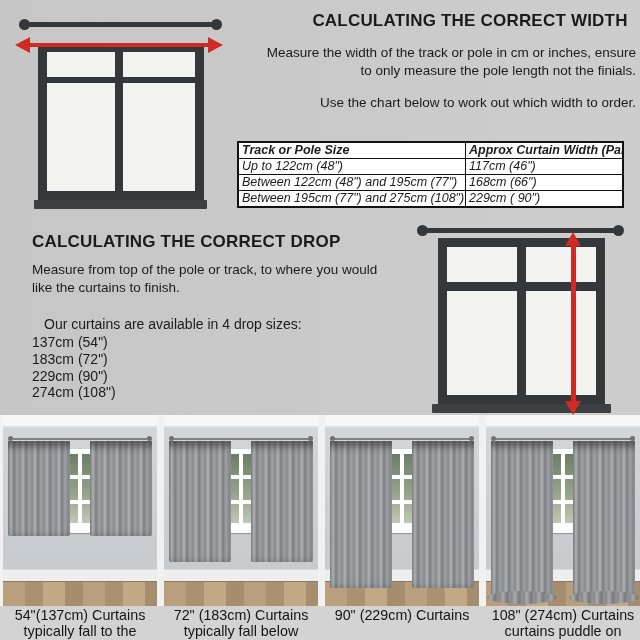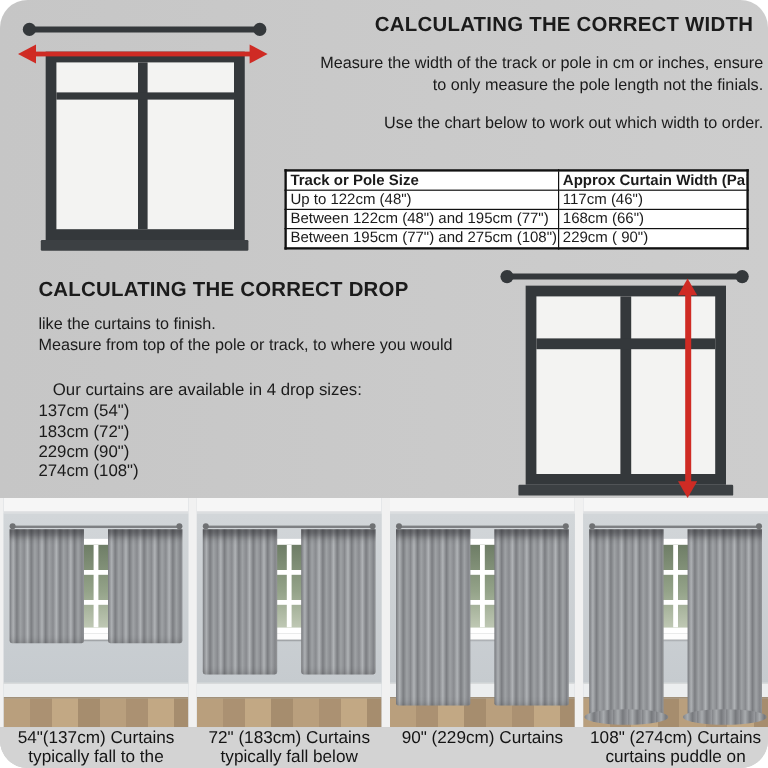--- a/index.html
+++ b/index.html
@@ -1,21 +1,20 @@
 <!DOCTYPE html>
 <html style="--background: #c9c9c9; --accent-red: #cf2b24; --frame-dark: #34383b; --text: #1b1b1b; --table-bg: #ffffff; --photo-wall: #ced3d6; --curtain-gray: #8f9194; --floor-wood: #b39a78; --caption-bg: #d3d3d3;"><head>
 <meta charset="utf-8">
 <style>
   html,body{margin:0;padding:0;}
   .page{
     position:relative; width:640px; height:640px; overflow:hidden;
     background:linear-gradient(90deg,#c6c6c6,#cdcdcd);
     font-family:"Liberation Sans", sans-serif;
     color:var(--text,#1b1b1b);
-    border-radius:23px;
   }
   
   .sec-title{position:absolute; font-weight:bold; font-size:17px; letter-spacing:.2px; white-space:nowrap;}
   #w-title{left:300px; top:11px; width:340px; text-align:center;}
   #d-title{left:32px; top:232px;}
   .para{position:absolute; font-size:13.5px; line-height:17.5px;}
   .para span{display:block;}
   #w-intro{right:4px; top:44px; width:420px; text-align:right;}
   #w-hint{right:4px; top:94px; width:420px; text-align:right;}
   #d-para{left:32px; top:261px;}
@@ -25,21 +24,21 @@
   
   #size-table{
     position:absolute; left:237px; top:141px; width:387px;
     border-collapse:collapse; background:var(--table-bg,#fff);
     font-size:12.5px; table-layout:fixed;
   }
   #size-table th, #size-table td{
     border:1px solid #111; padding:0 3px; height:15px; line-height:15px;
     white-space:nowrap; overflow:hidden; text-align:left;
   }
-  #size-table{border:2px solid #111;}
+  #size-table{border:2px solid #111;font-style:italic;}
   #size-table th{font-weight:bold;}
   #size-table .c1{width:220px;}
 
   
   .pole{position:absolute; height:5px; background:var(--frame-dark,#34383b); border-radius:3px;}
   .finial{position:absolute; width:11px; height:11px; border-radius:50%; background:var(--frame-dark,#34383b); top:-3px;}
   .finial.l{left:-4px;} .finial.r{right:-4px;}
   .illus-win{position:absolute; background:#f3f3f2; border:9px solid var(--frame-dark,#34383b); box-sizing:border-box;}
   .illus-win .vbar{position:absolute; top:0; bottom:0; background:var(--frame-dark,#34383b);}
   .illus-win .hbar{position:absolute; left:0; right:0; background:var(--frame-dark,#34383b);}
@@ -150,22 +149,22 @@
       <tr>
         <td>Between 195cm (77") and 275cm (108")</td>
         <td>229cm ( 90")</td>
       </tr>
     </tbody>
   </table>
 
   <div class="sec-title" id="d-title">CALCULATING THE CORRECT DROP</div>
 
   <div class="para" id="d-para">
+    <span>Measure from top of the pole or track, to where you would</span>
     <span>like the curtains to finish.</span>
-    <span>Measure from top of the pole or track, to where you would</span>
   </div>
   <div class="para" id="d-sizes-intro">Our curtains are available in 4 drop sizes:</div>
   <div id="d-sizes">
     <div>137cm (54")</div>
     <div>183cm (72")</div>
     <div>229cm (90")</div>
     <div>274cm (108")</div>
   </div>
 
   <div>

